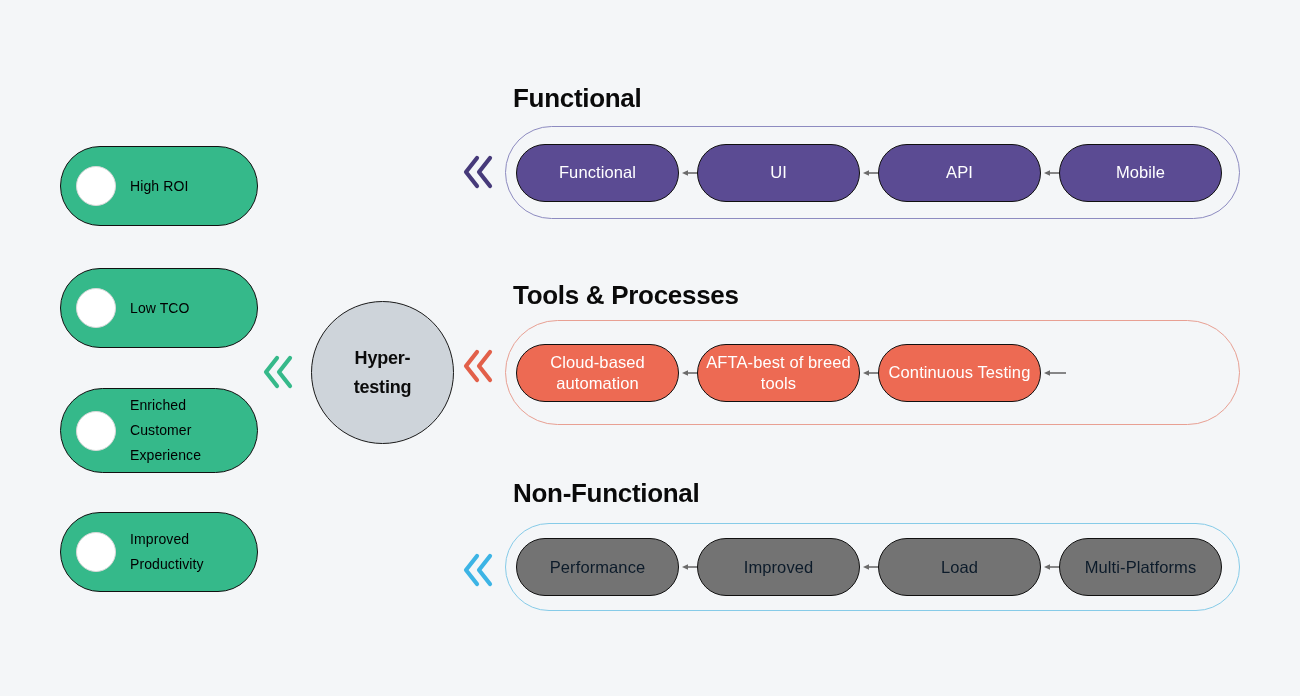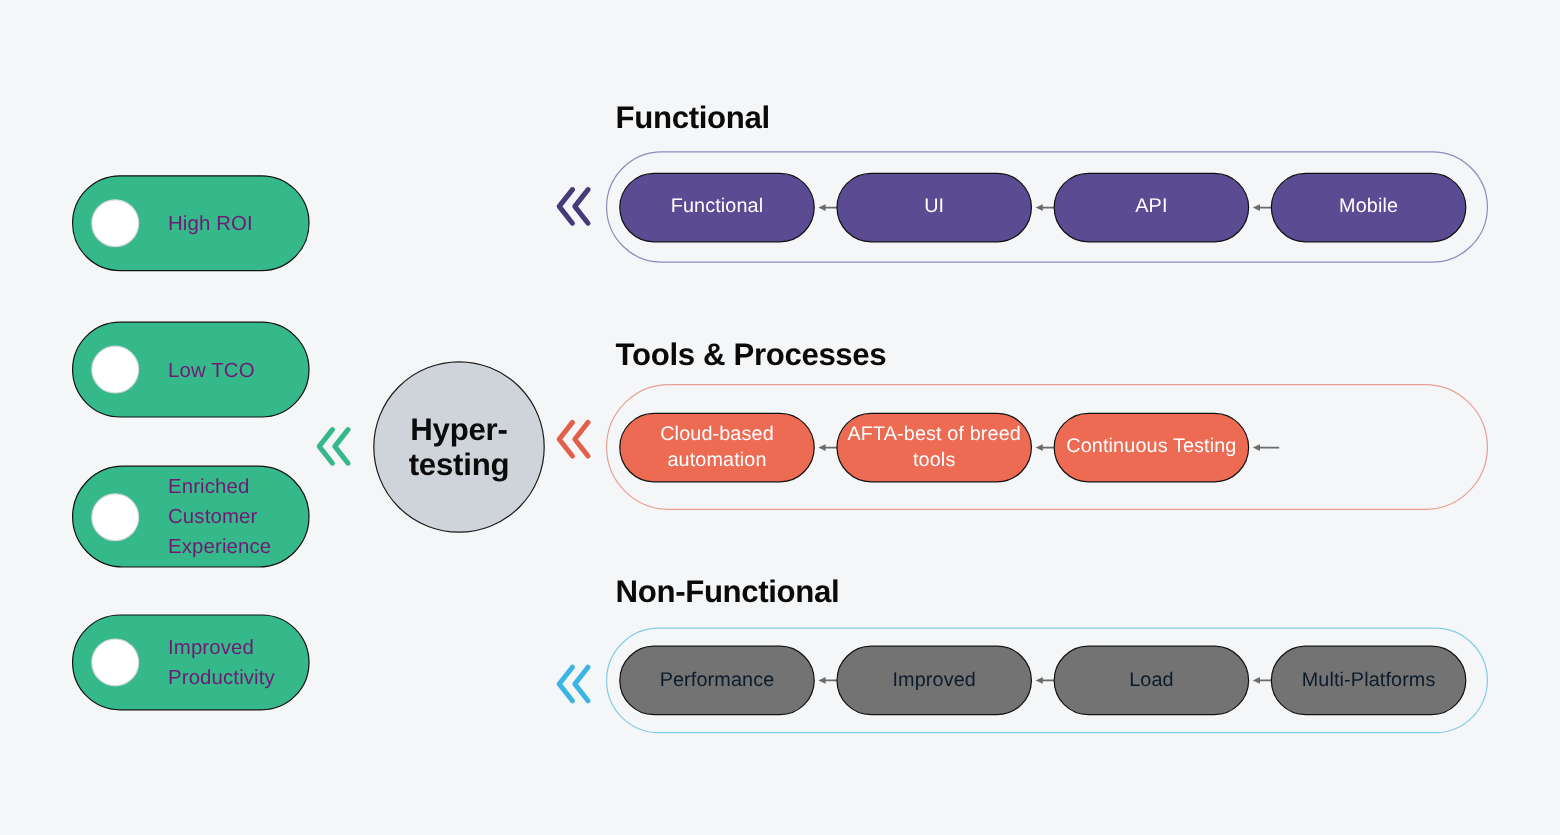--- a/index.html
+++ b/index.html
@@ -36,45 +36,45 @@
   .benefit-dot {
     width: 40px;
     height: 40px;
     min-width: 40px;
     border-radius: 50%;
     background: #ffffff;
     border: 1px solid #d8d8d8;
     box-sizing: border-box;
   }
   .benefit-label {
-    color: #701a75;
-    font-size: 17px;
+    color: #000000;
+    font-size: 14px;
     line-height: 25px;
-    margin-left: 24px;
+    margin-left: 14px;
     letter-spacing: 0.1px;
   }
 
   
   .hub {
     position: absolute;
     left: 311px;
     top: 301px;
     width: 143px;
     height: 143px;
     border-radius: 50%;
     background: #ced4da;
     border: 1.6px solid #1a1a1a;
     box-sizing: border-box;
     display: flex;
     align-items: center;
     justify-content: center;
     text-align: center;
   }
   .hub-label {
-    font-size: 26px;
+    font-size: 18px;
     font-weight: bold;
     color: #0b0b0b;
     line-height: 29px;
     letter-spacing: -0.2px;
   }
 
   
   .chev {
     position: absolute;
     width: 34px;

